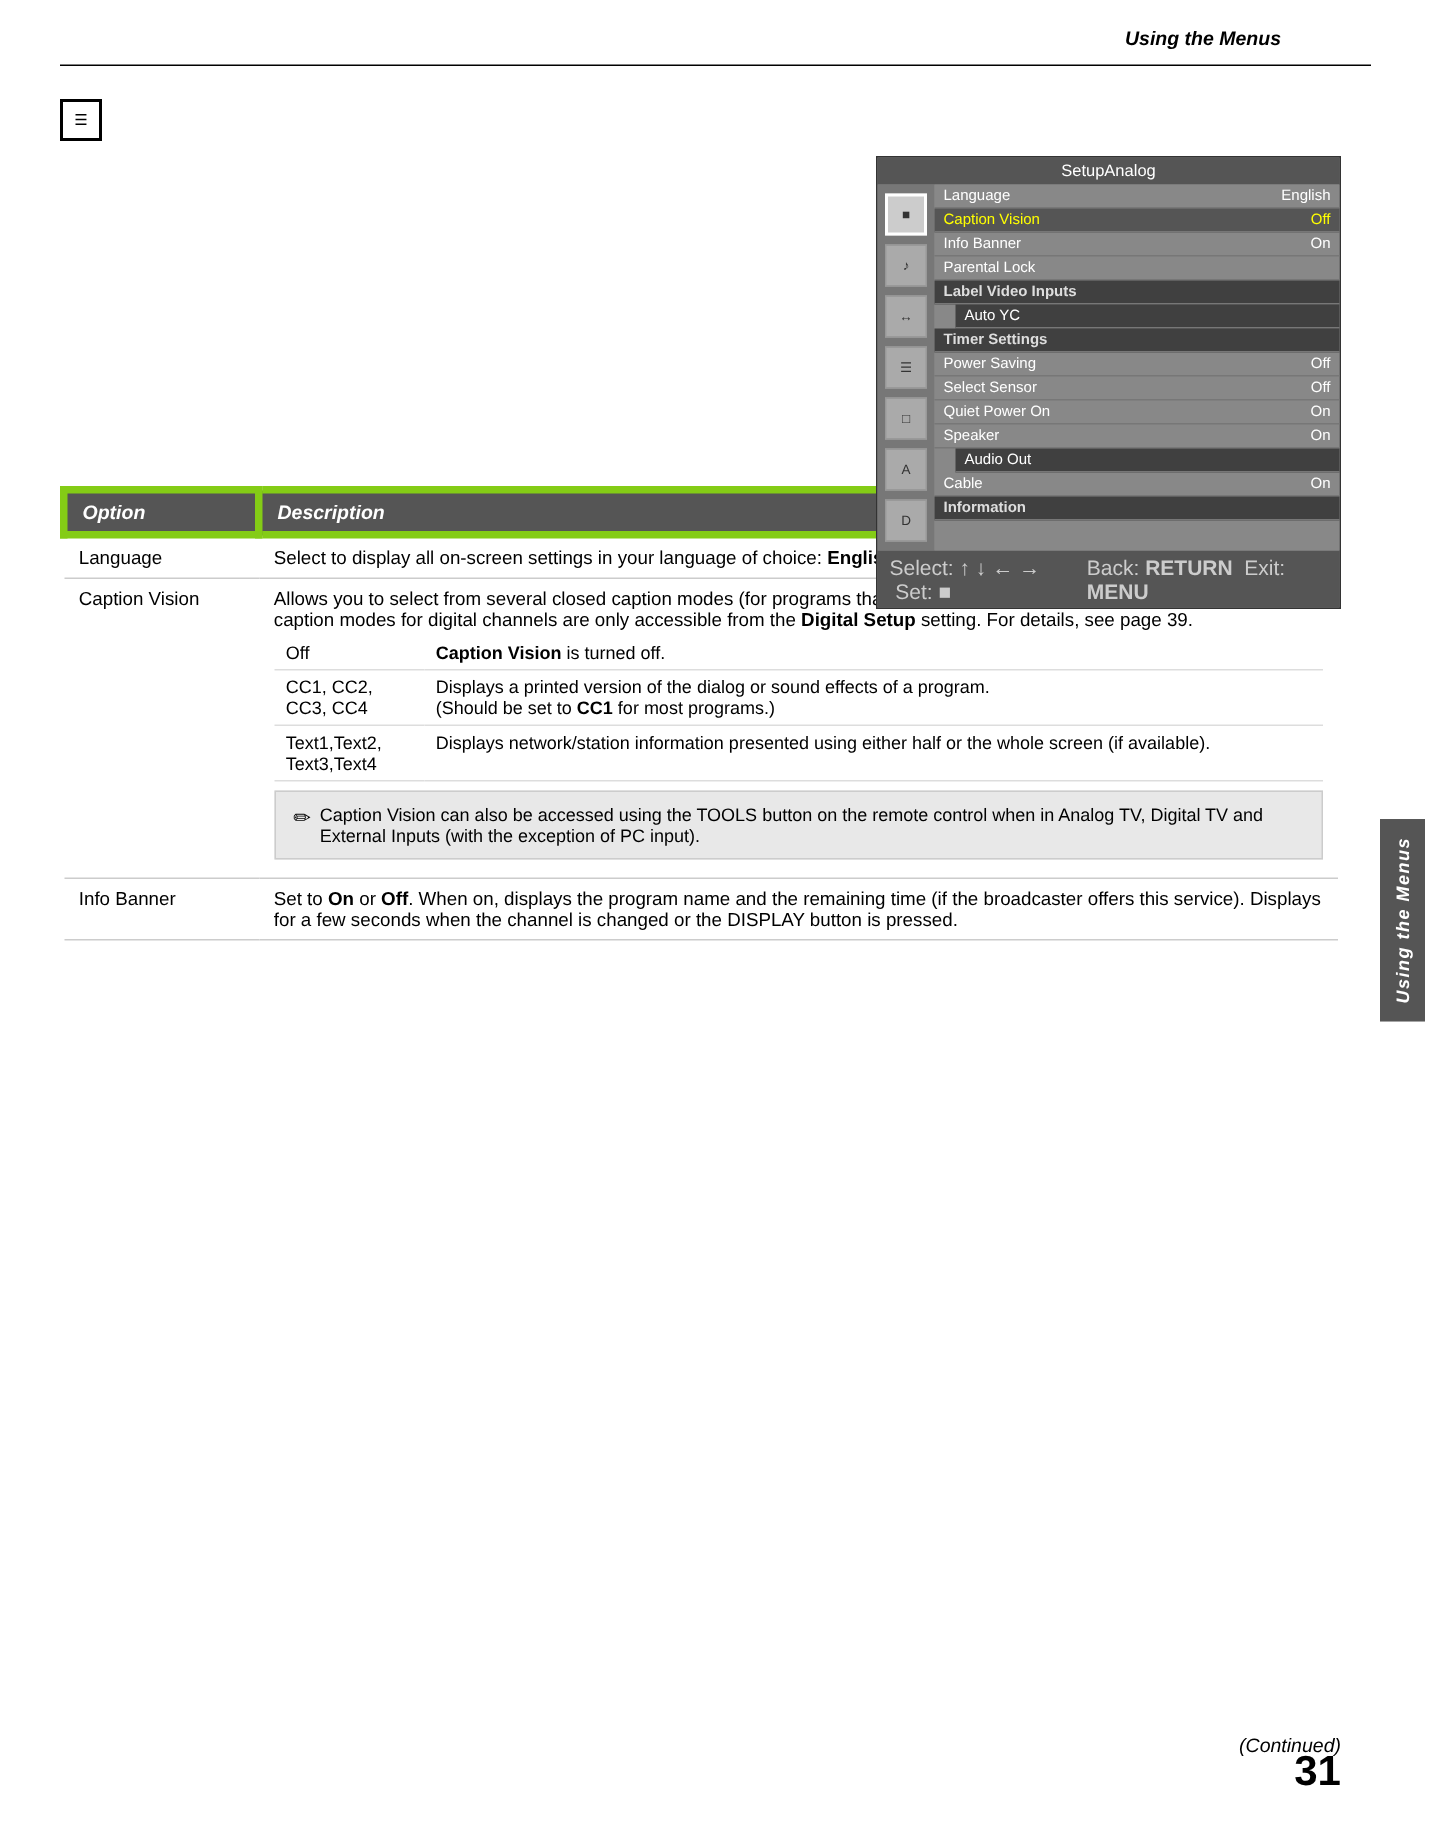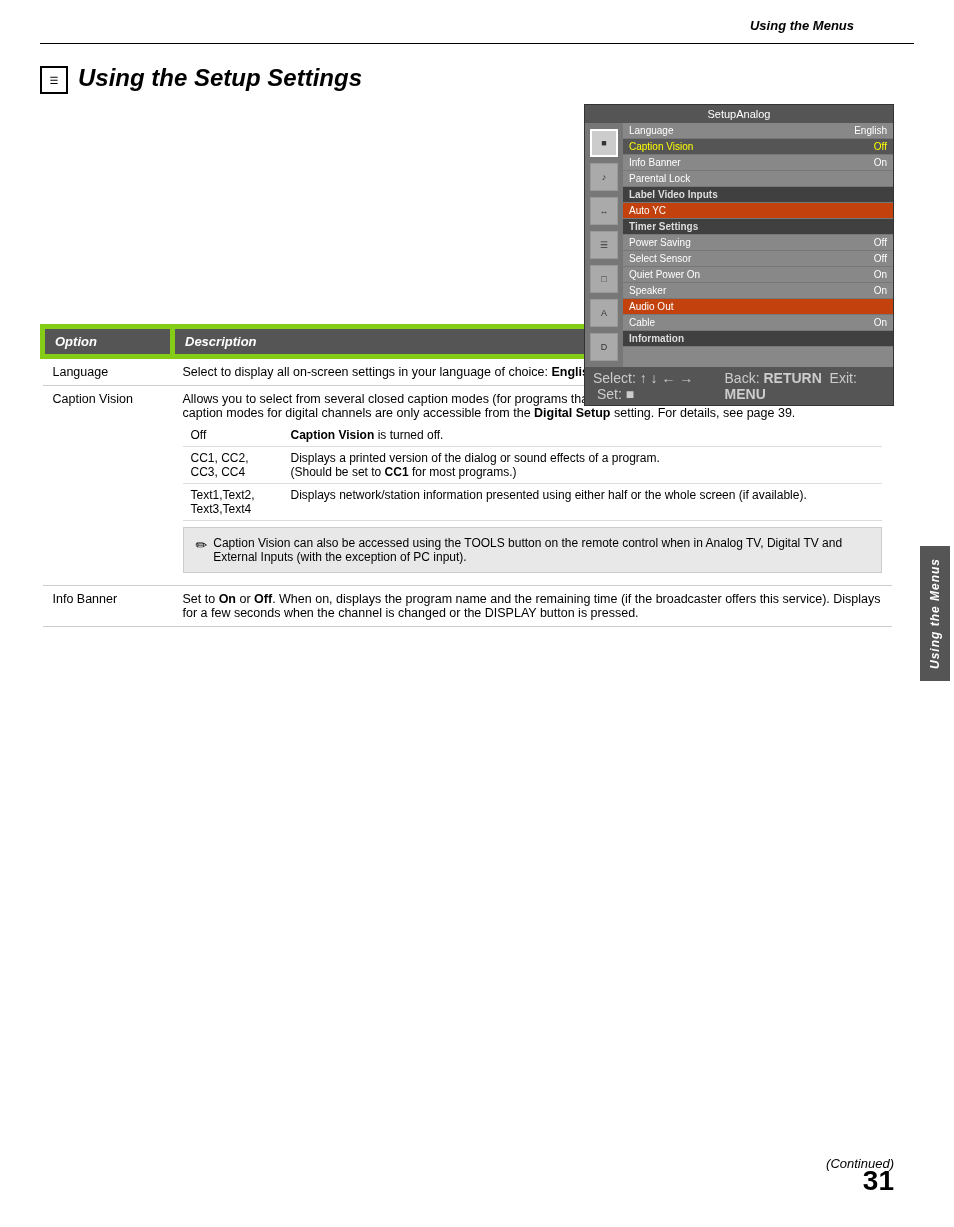--- a/index.html
+++ b/index.html
@@ -135,21 +135,22 @@
       padding: 2px 6px;
       color: #fff;
       font-size: 10px;
       border-bottom: 1px solid #777;
     }
     .tv-menu-row.highlight {
       background: #555;
       color: #ff0;
     }
     .tv-menu-row.dark-row {
-      background: #c2410c;
+      background: #404040;
+      margin-left: 14px;
     }
     .tv-menu-row.section-header {
       background: #404040;
       color: #ddd;
       font-weight: bold;
     }
     .tv-menu-footer {
       background: #555;
       color: #ccc;
       padding: 3px 8px;
@@ -240,21 +241,20 @@
 <div class="sidebar-label">
   <div class="sidebar-label-inner">Using the Menus</div>
 </div>
 
 <div class="main-content">
 
   <div class="title-section">
     <div class="title-icon">
       <span>☰</span>
     </div>
-    <h1 class="page-title">Using the Setup Settings</h1>
   </div>
 
   <div class="tv-menu">
     <div class="tv-menu-header">
       <span>Setup</span>
       <span>Analog</span>
     </div>
     <div class="tv-menu-body">
 
       <div class="tv-menu-icons">

